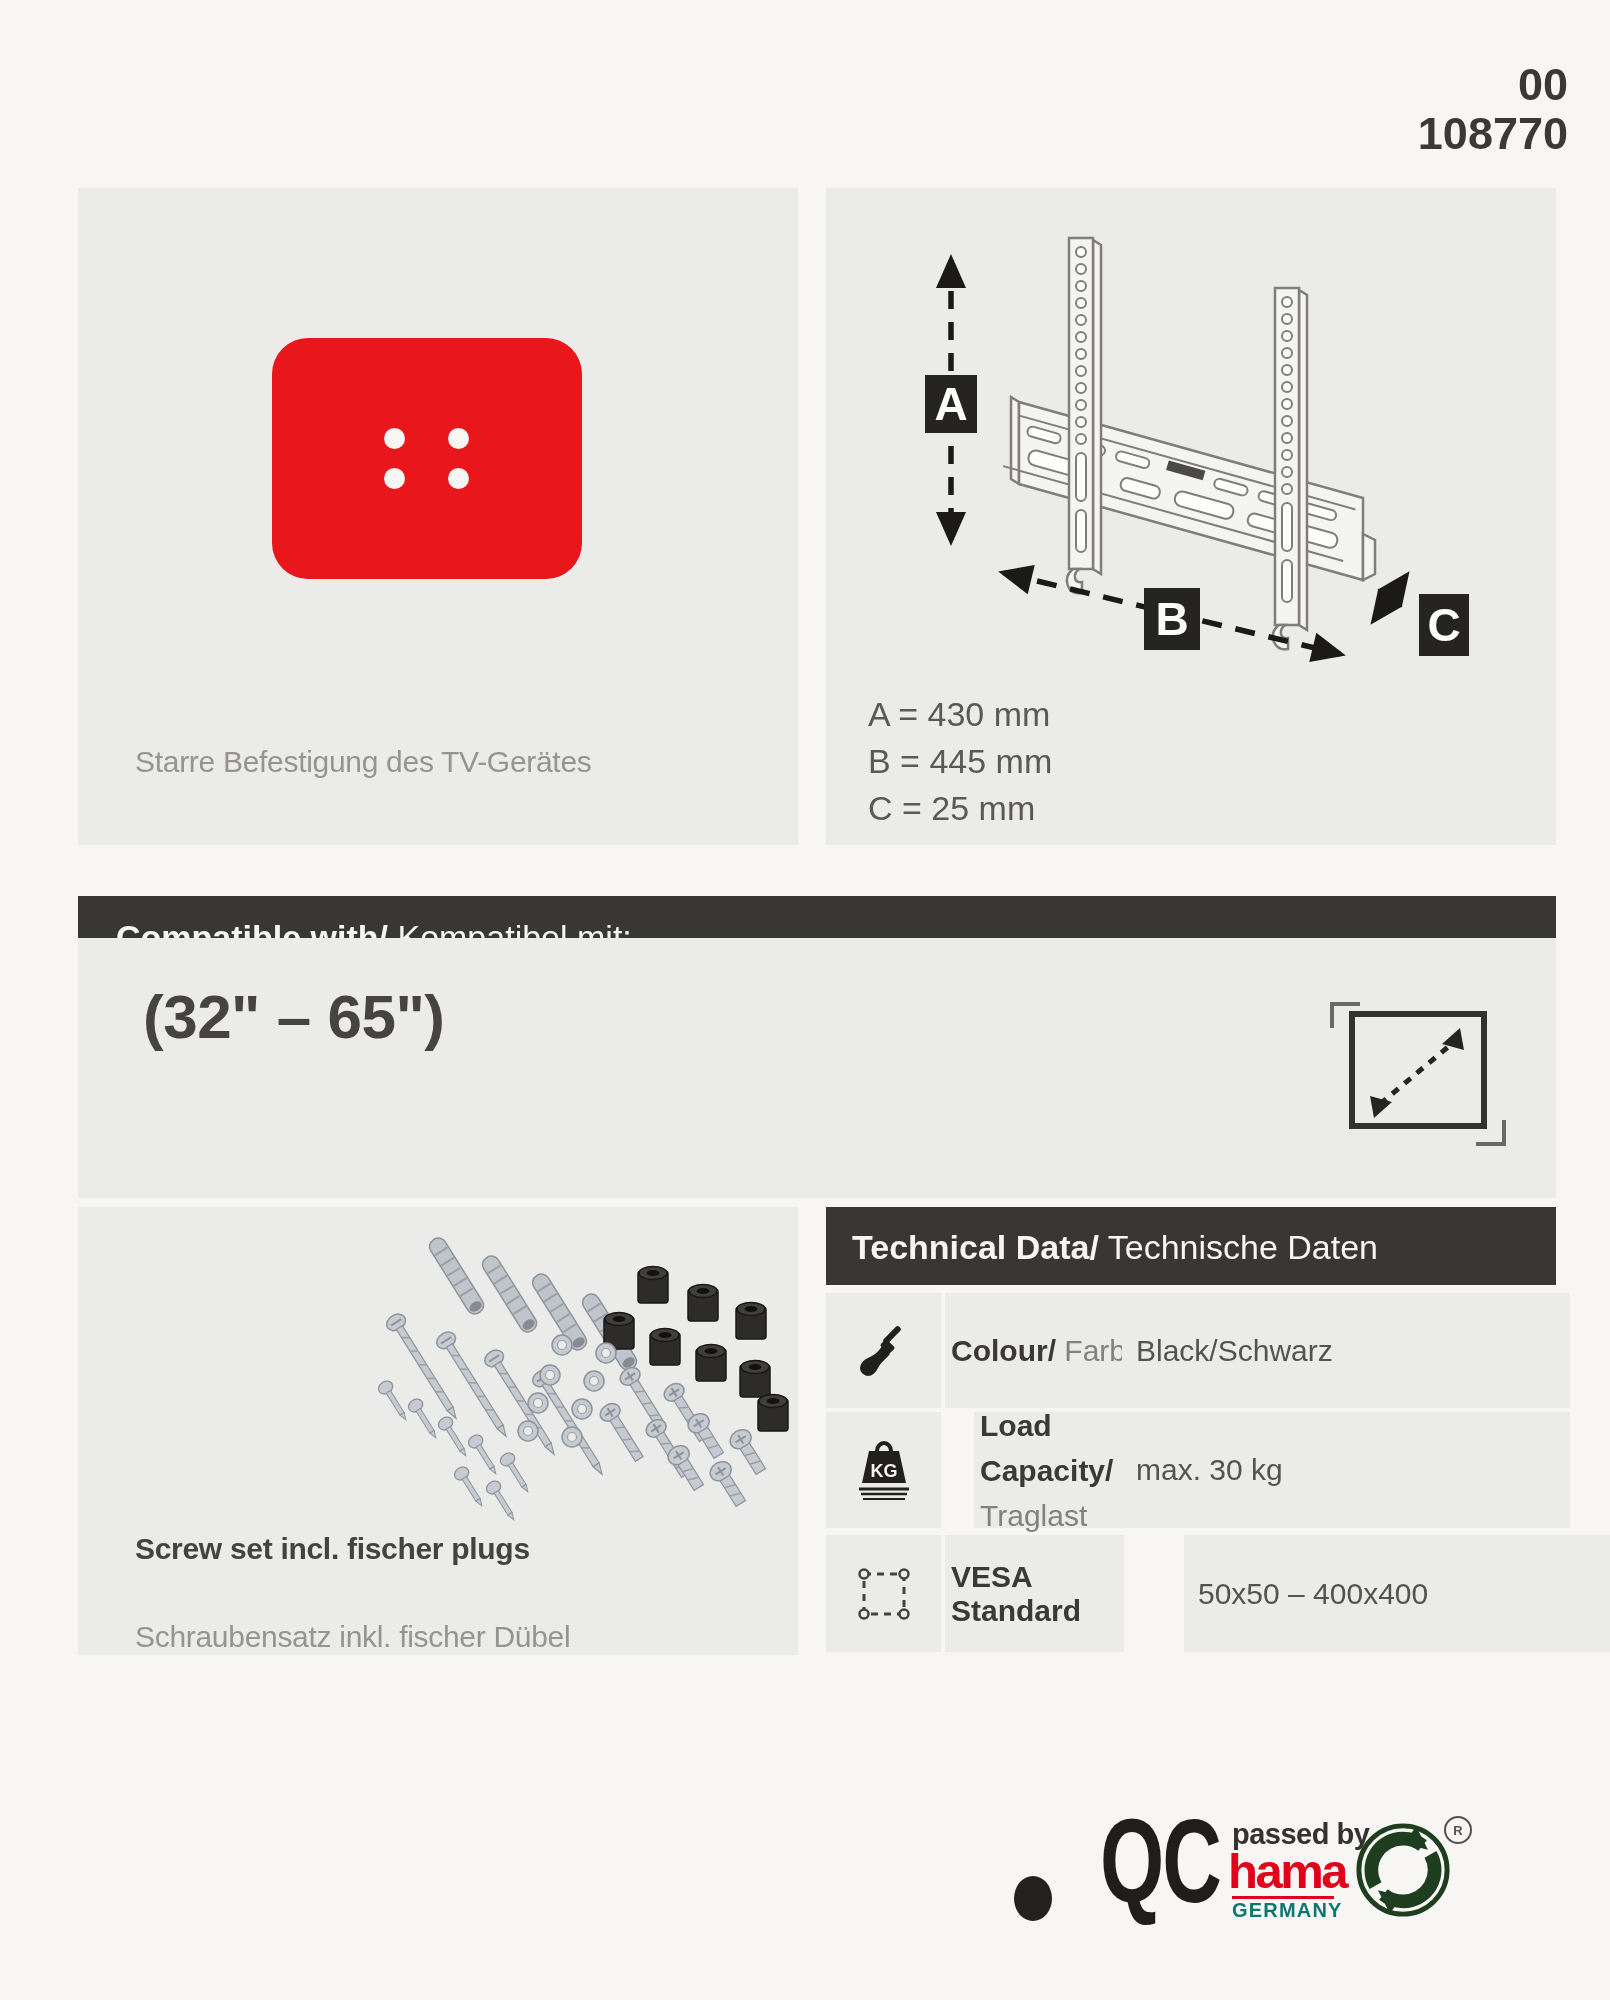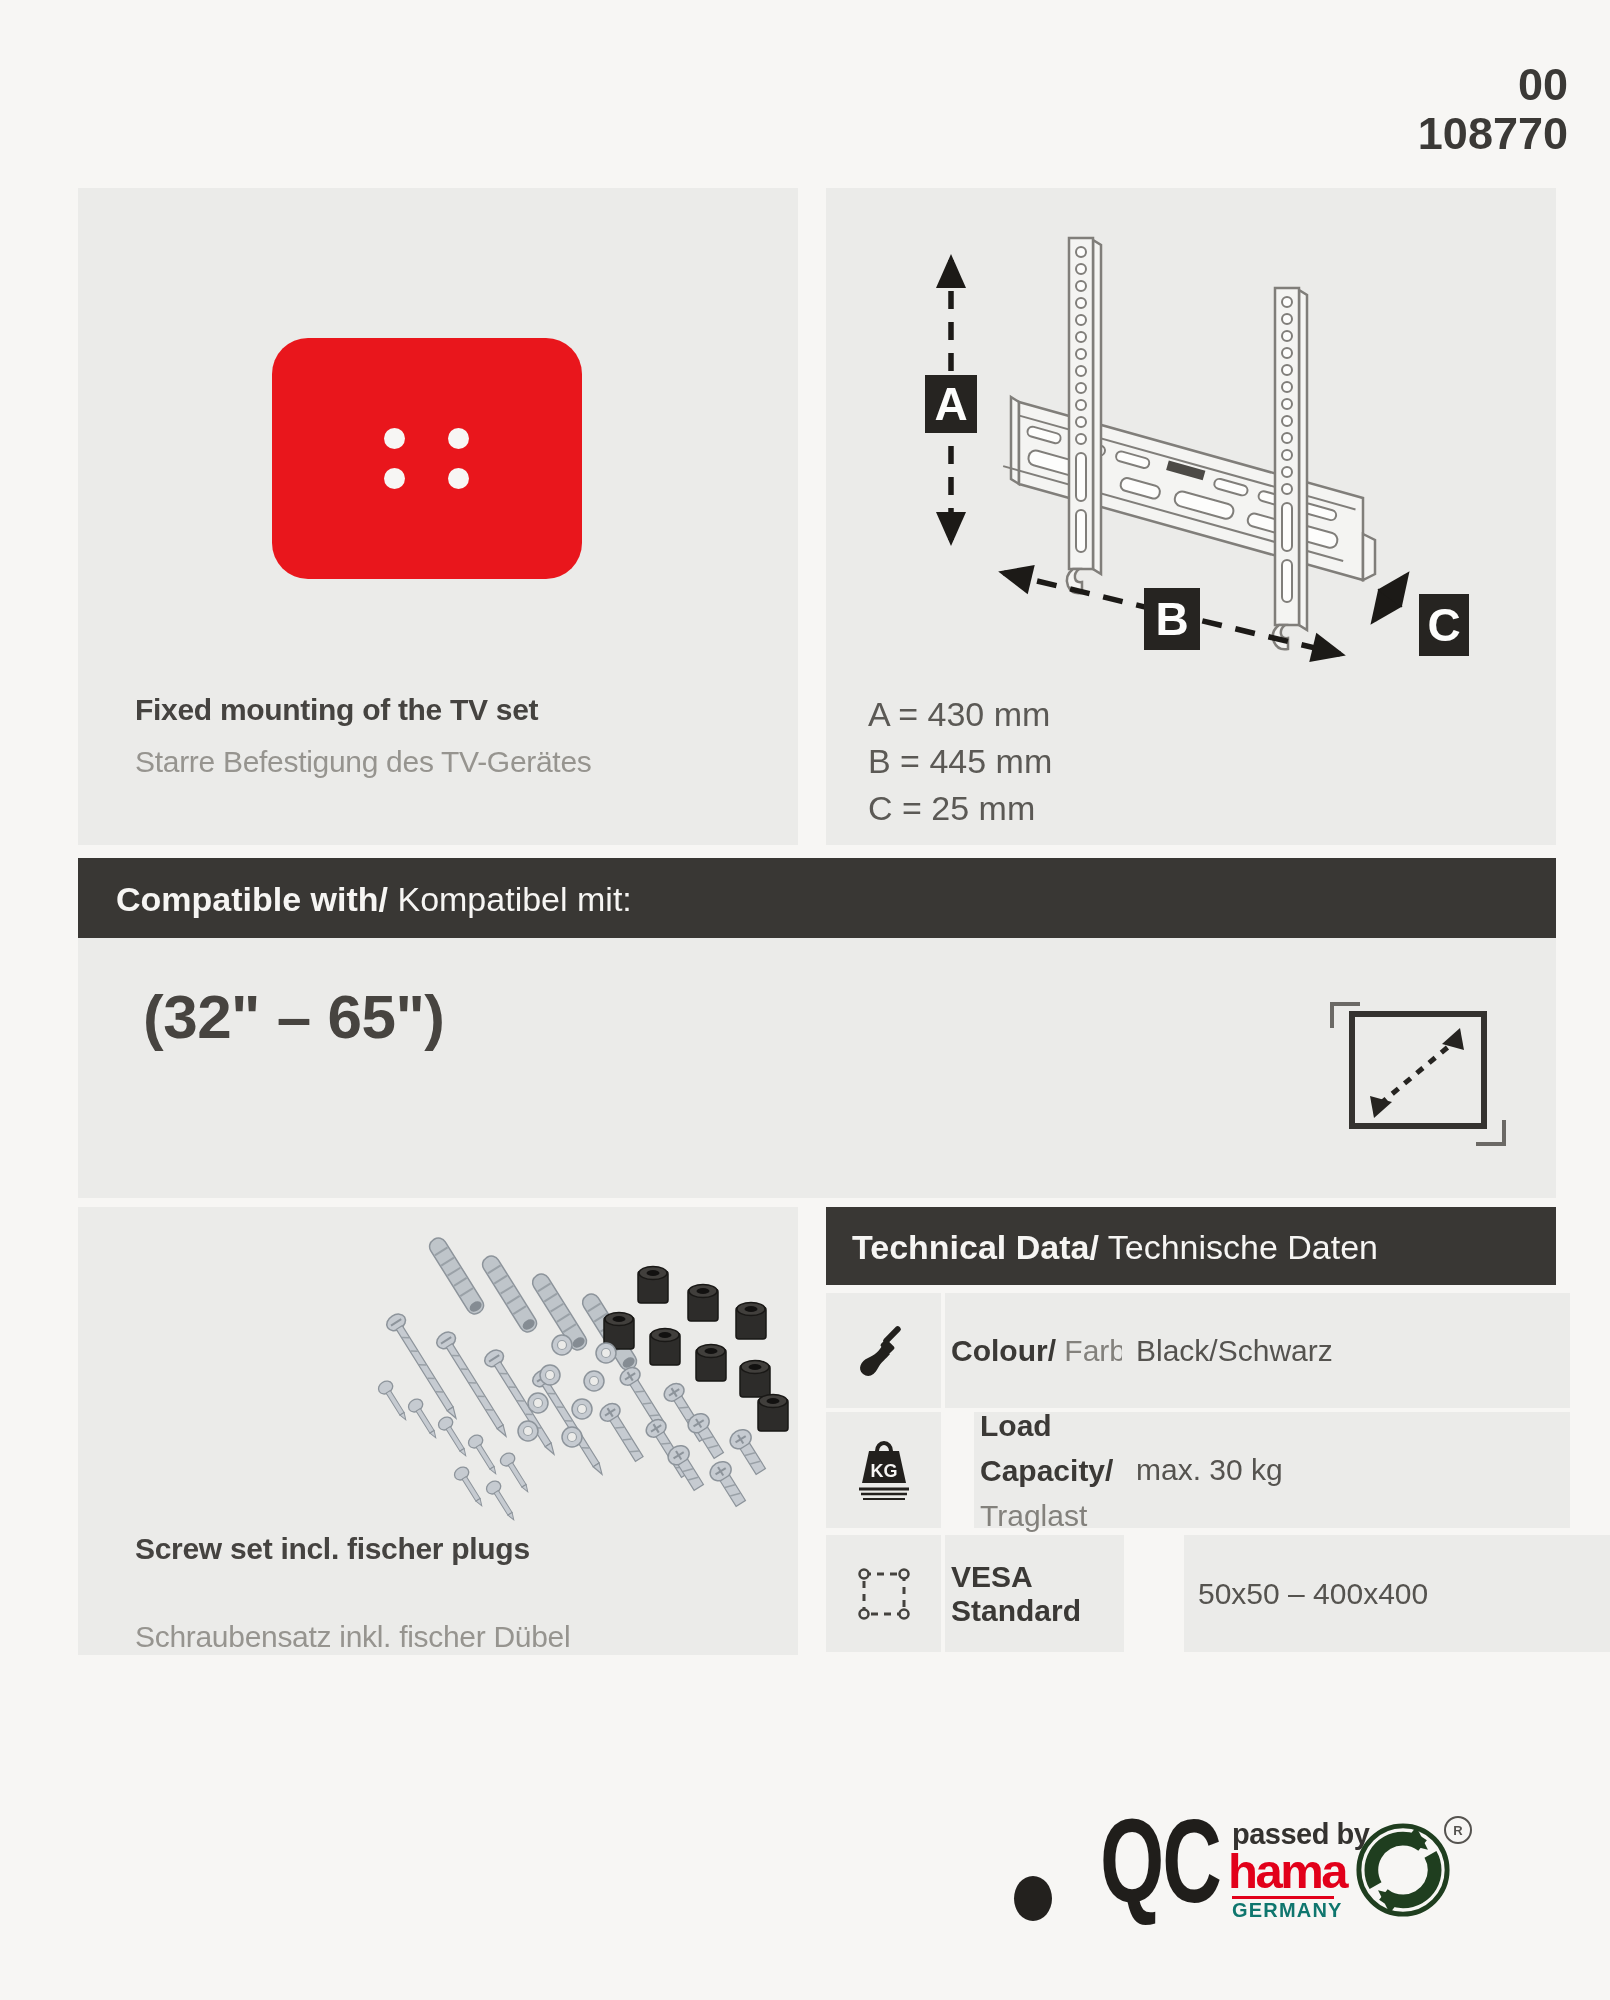--- a/index.html
+++ b/index.html
@@ -18,21 +18,21 @@
   
   .plate{position:absolute;left:194px;top:150px;width:310px;height:241px;
          border-radius:36px;background:#e9161c;}
   .plate .dot{position:absolute;width:21px;height:21px;border-radius:50%;background:#f7f6f4;}
   
   .cap-en{position:absolute;left:57px;font-size:30px;font-weight:bold;color:#454340;letter-spacing:-0.3px;}
   .cap-de{position:absolute;left:57px;font-size:30px;color:#96948f;letter-spacing:-0.3px;}
   
   .dims{position:absolute;left:42px;top:503px;font-size:34px;color:#5b5955;line-height:47px;}
   
-  .compat-bar{left:78px;top:858px;width:1478px;height:80px;font-size:34px;line-height:82px;}
+  .compat-bar{left:78px;top:896px;width:1478px;height:80px;font-size:34px;line-height:82px;}
   .compat-bar .t{padding-left:38px;}
   .bold{font-weight:bold;}
   .compat-body{left:78px;top:938px;width:1478px;height:260px;}
   .range{position:absolute;left:65px;top:36px;font-size:62px;font-weight:bold;
          color:#474440;line-height:86px;letter-spacing:-0.5px;}
   
   .tech-bar{left:826px;top:1207px;width:730px;height:78px;font-size:34px;line-height:80px;}
   .tech-bar .t{padding-left:26px;}
   .cell{position:absolute;background:#ebebe9;display:flex;align-items:center;}
   .cell.icon{justify-content:center;}
@@ -61,21 +61,20 @@
   <div>108770</div>
 </div>
 
 <div class="panel" style="left:78px;top:188px;width:720px;height:657px;">
   <div class="plate">
     <div class="dot" style="left:112px;top:90px;"></div>
     <div class="dot" style="left:176px;top:90px;"></div>
     <div class="dot" style="left:112px;top:130px;"></div>
     <div class="dot" style="left:176px;top:130px;"></div>
   </div>
-  <div class="cap-en" style="top:505px;">Fixed mounting of the TV set</div>
   <div class="cap-de" style="top:557px;">Starre Befestigung des TV-Gerätes</div>
 </div>
 
 <div class="panel" style="left:826px;top:188px;width:730px;height:657px;">
   <svg width="730" height="490" viewBox="0 0 730 490">
     <defs>
       <marker id="ah" markerWidth="11" markerHeight="9" refX="9" refY="4.5" orient="auto" markerUnits="userSpaceOnUse">
         <path d="M0,0 L10,4.5 L0,9 Z" fill="#1c1a17" transform="scale(3.2) translate(-6.8,-3.1)"></path>
       </marker>
       <marker id="ah2" markerWidth="40" markerHeight="34" refX="30" refY="17" orient="auto-start-reverse" markerUnits="userSpaceOnUse">

